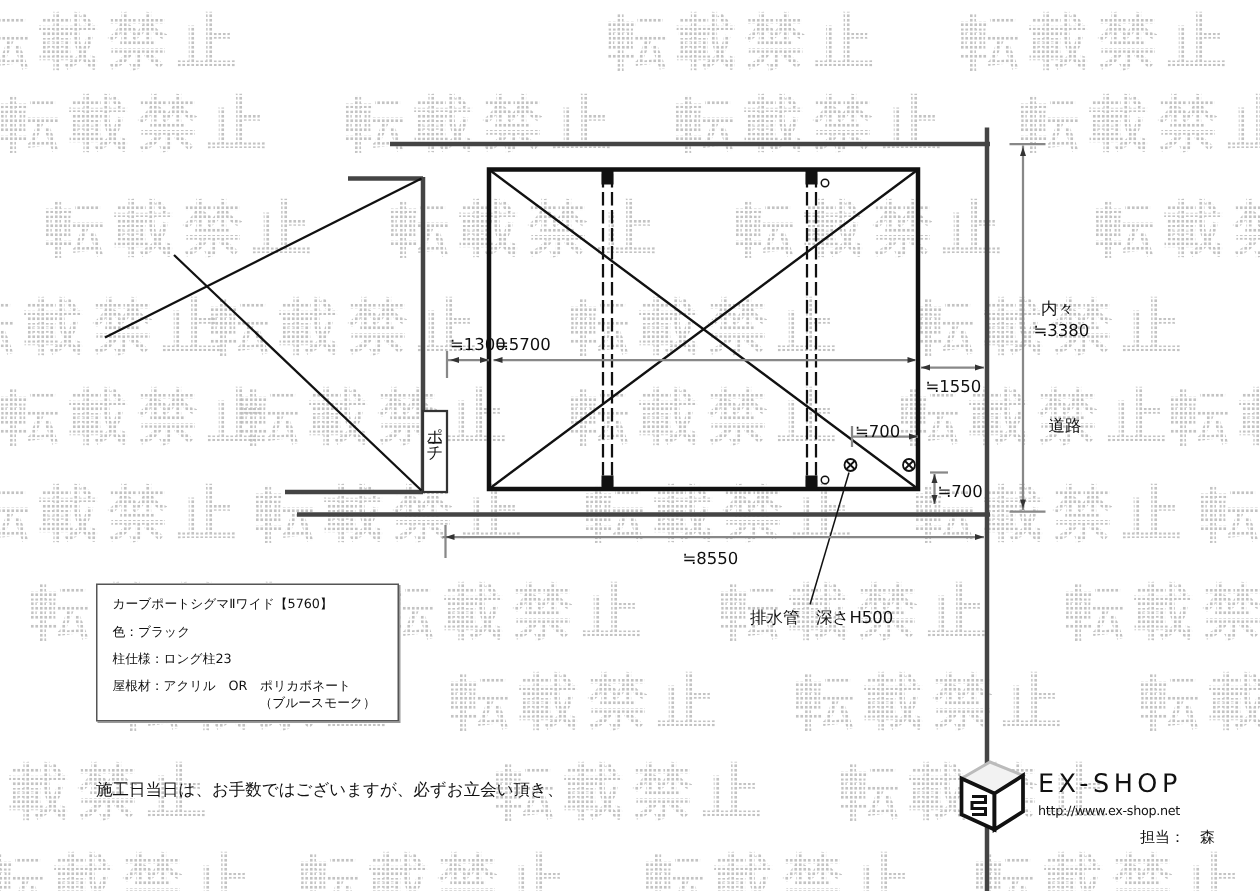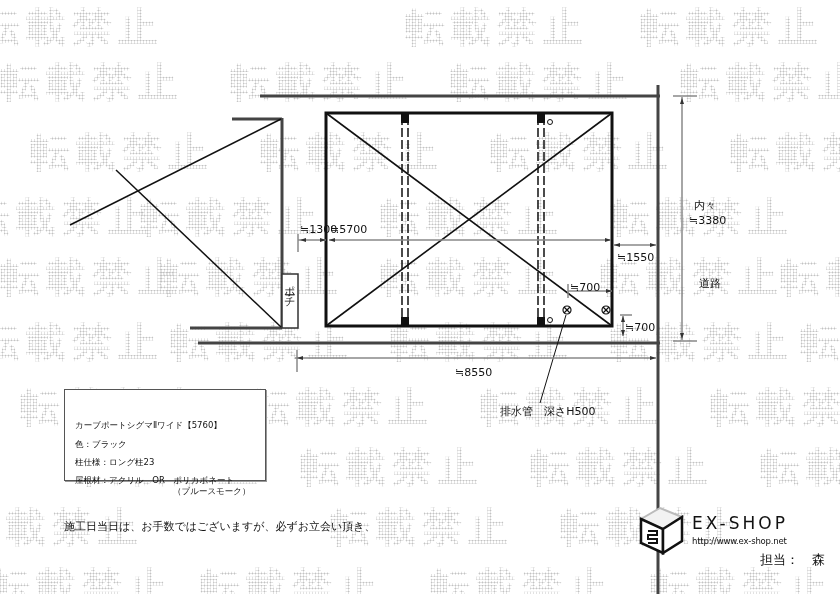--- a/index.html
+++ b/index.html
@@ -5,26 +5,26 @@
   html,body{margin:0;padding:0;background:#fff;}
   body{width:840px;height:594px;position:relative;overflow:hidden;font-family:"DejaVu Sans","Liberation Sans",sans-serif;color:#111;}
   #stage{position:absolute;left:0;top:0;width:840px;height:594px;}
   .wm{position:absolute;font-family:"DejaVu Sans",sans-serif;font-weight:bold;font-size:40px;letter-spacing:6px;color:transparent;
       background-image:radial-gradient(circle,#bdbdbd 0.9px,transparent 1.1px);background-size:3px 3px;
       -webkit-background-clip:text;background-clip:text;opacity:0.9;white-space:nowrap;user-select:none;}
   .lbl{position:absolute;font-size:11px;color:#111;white-space:nowrap;line-height:1;}
   .vert{writing-mode:vertical-rl;font-size:11px;}
   #spec{position:absolute;left:64px;top:389px;width:200px;height:90px;border:1px solid #555;background:#fff;
         box-shadow:1px 1px 0 #999;font-size:8.5px;line-height:1;}
-  #spec .row{position:absolute;left:10px;white-space:nowrap;margin-top:22px;}
+  #spec .row{position:absolute;left:10px;white-space:nowrap;}
   #note{position:absolute;left:64px;top:519px;font-size:11px;line-height:16px;white-space:nowrap;}
   #logo{position:absolute;left:636px;top:505px;width:200px;height:60px;}
   #logo .brand{position:absolute;left:56px;top:8px;font-size:17px;letter-spacing:3px;font-family:"DejaVu Sans",sans-serif;}
   #logo .url{position:absolute;left:56px;top:31px;font-size:8.5px;letter-spacing:-0.2px;}
-  #logo .staff{position:absolute;left:124px;top:46px;font-size:13px;}
+  #logo .staff{position:absolute;left:124px;top:46px;font-size:10px;}
 </style>
 </head>
 <body>
 
 <div id="stage">
 
   <div id="watermarks">
       <div class="wm" style="left: -20px; top: 0px;">転載禁止</div>
       <div class="wm" style="left: 405px; top: 0px;">転載禁止</div>
       <div class="wm" style="left: 640px; top: 0px;">転載禁止</div>

